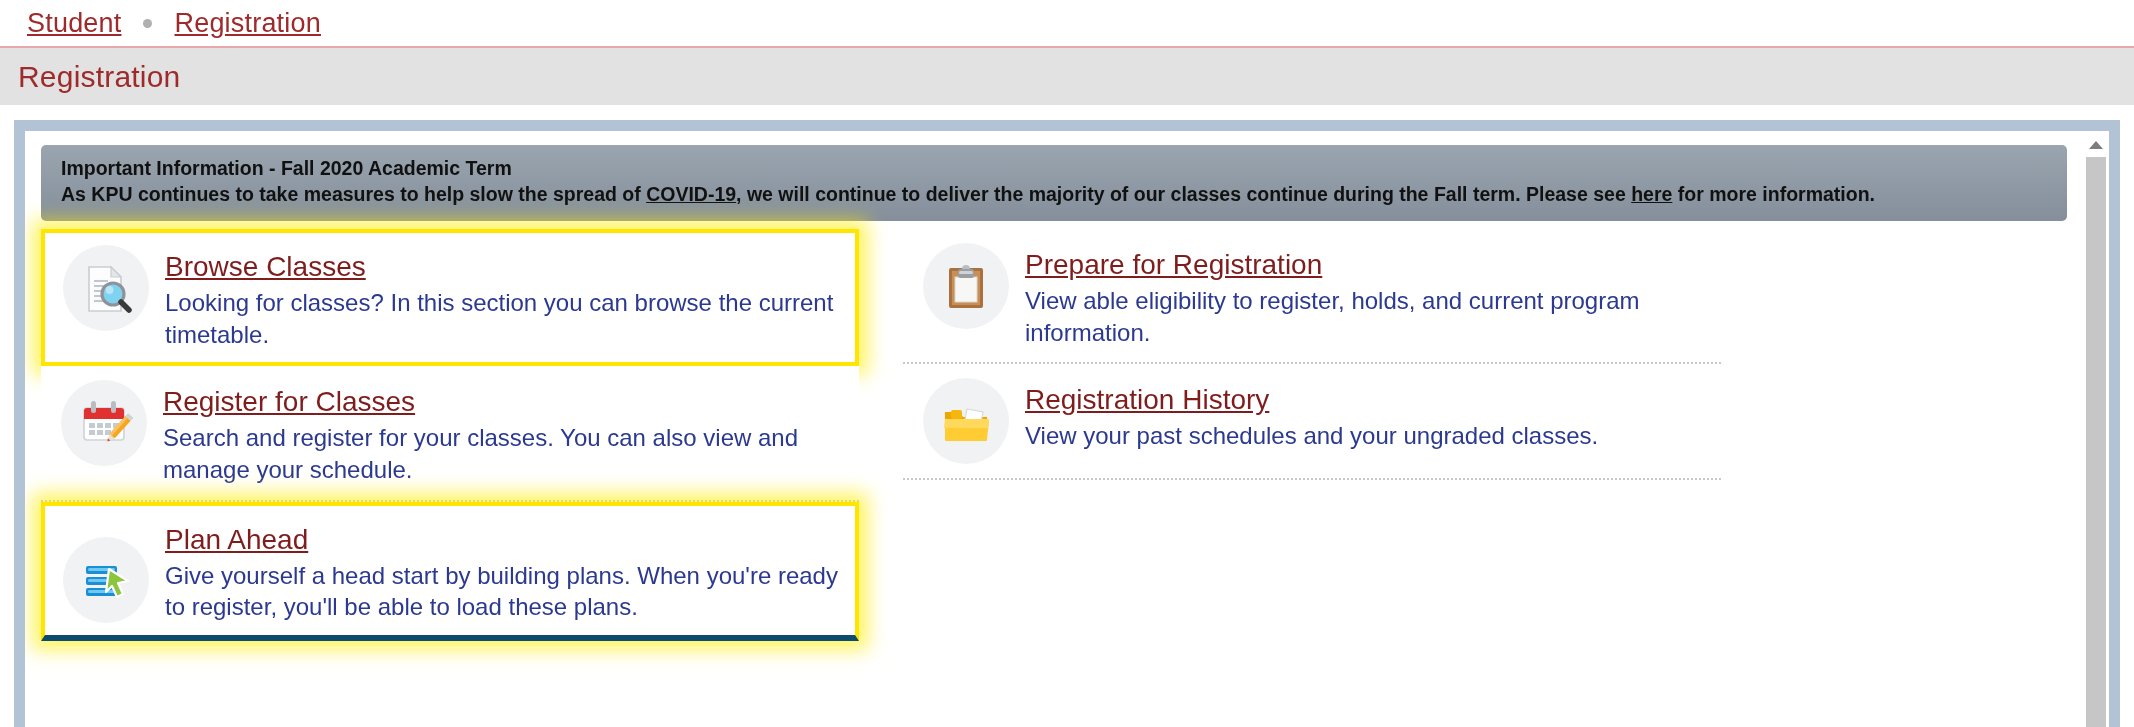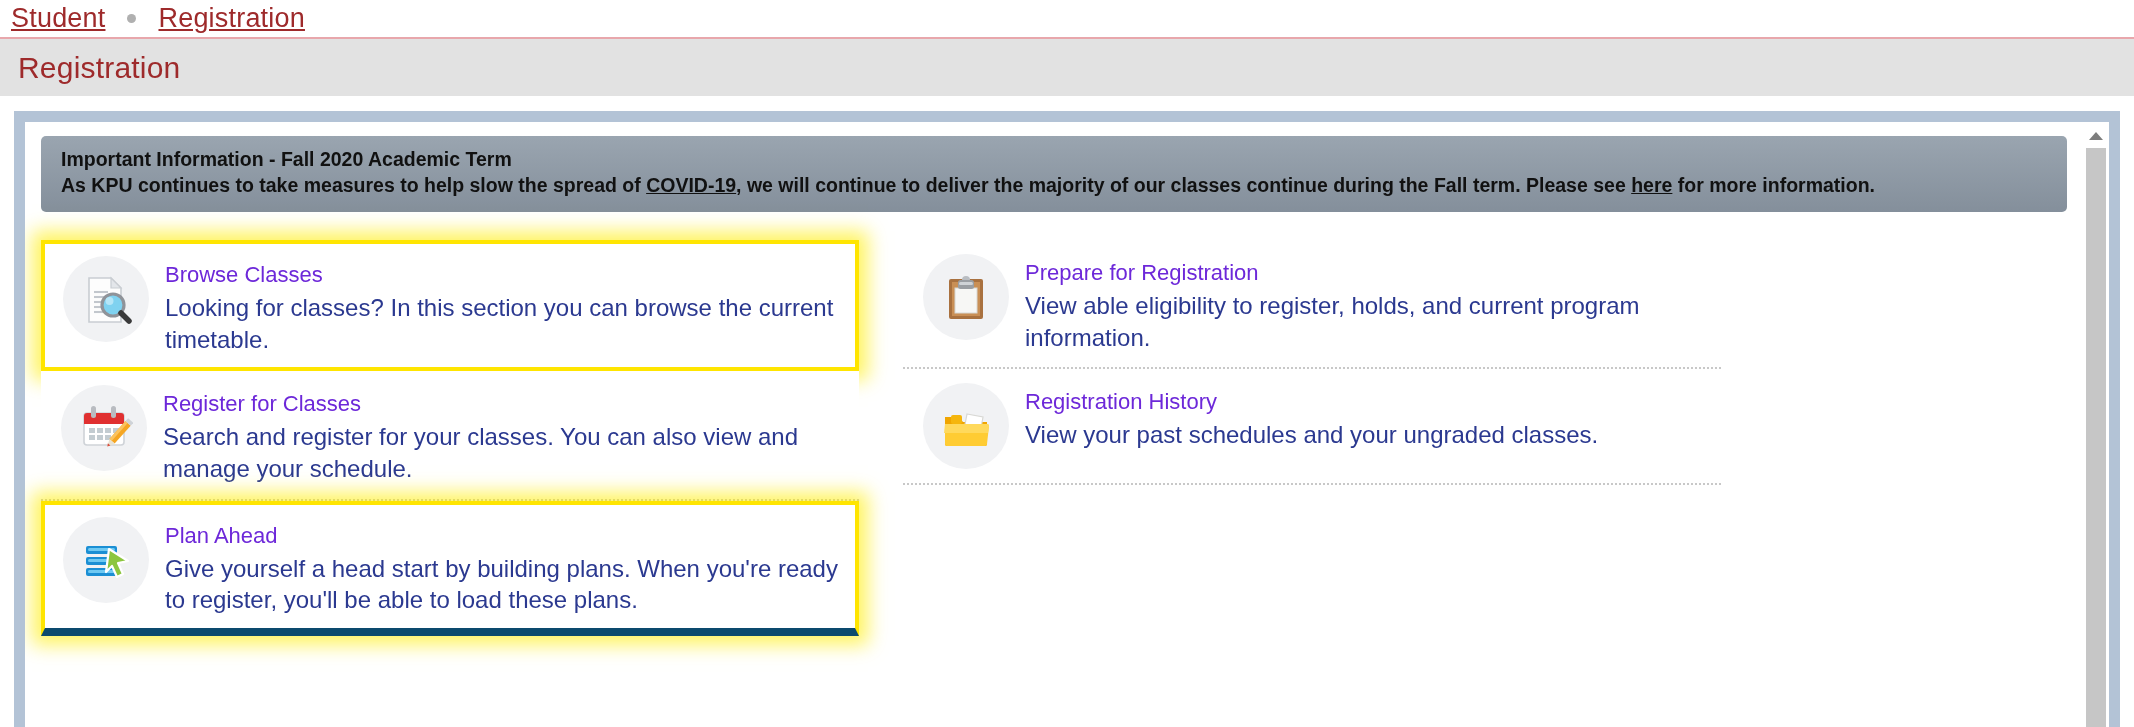--- a/index.html
+++ b/index.html
@@ -7,24 +7,24 @@
   html, body {
     width: 2134px;
     height: 727px;
     background: #ffffff;
     font-family: "Liberation Sans", sans-serif;
     overflow: hidden;
   }
 
   
   #breadcrumb {
-    height: 39px;
+    height: 48px;
     display: flex;
     align-items: center;
-    padding-left: 11px;
+    padding-left: 27px;
     background: #ffffff;
     border-bottom: 2px solid #e8a7ac;
   }
   .crumb-link {
     color: #9e2a2b;
     font-size: 27px;
     text-decoration: underline;
     cursor: pointer;
     letter-spacing: .2px;
   }
@@ -70,21 +70,21 @@
   
   #info-banner {
     background: #8e9aa6;
     background: linear-gradient(#9aa5b0, #848f9b);
     border-radius: 5px;
     padding: 11px 20px 13px 20px;
     color: #111111;
     font-weight: bold;
     font-size: 19.5px;
     line-height: 1.33;
-    margin-bottom: 28px;
+    margin-bottom: 8px;
   }
   #info-banner a {
     color: #111111;
     text-decoration: underline;
     cursor: pointer;
   }
   .banner-head { display: block; }
   .banner-body { display: block; }
 
   
@@ -103,36 +103,37 @@
     background: #ffffff;
     position: relative;
   }
 
   
   .card.highlight {
     border: 4px solid #ffe500;
     box-shadow: 0 0 18px 9px rgba(255,237,0,.62);
     padding: 8px 10px 12px 10px;
   }
-  .card.highlight.with-rule { border-bottom: 8px solid #0c4a6e; }
+  .card.highlight.with-rule { border-bottom: 6px solid #0c4a6e; align-items: flex-end; }
 
   .card-icon {
     width: 86px; height: 86px;
     border-radius: 50%;
     background: #f1f2f4;
     flex: none;
     margin: 4px 16px 0 8px;
     display: flex;
     align-items: center;
     justify-content: center;
   }
   .card-text { padding-top: 10px; }
   .card-title {
-    color: #6d28d9;
-    font-size: 22px;
+    color: #7f1d1d;
+    font-size: 28px;
+    text-decoration: underline;
     cursor: pointer;
     display: inline-block;
     margin-bottom: 4px;
   }
   .card-desc {
     color: #2b3990;
     font-size: 24px;
     line-height: 1.32;
     max-width: 690px;
   }

